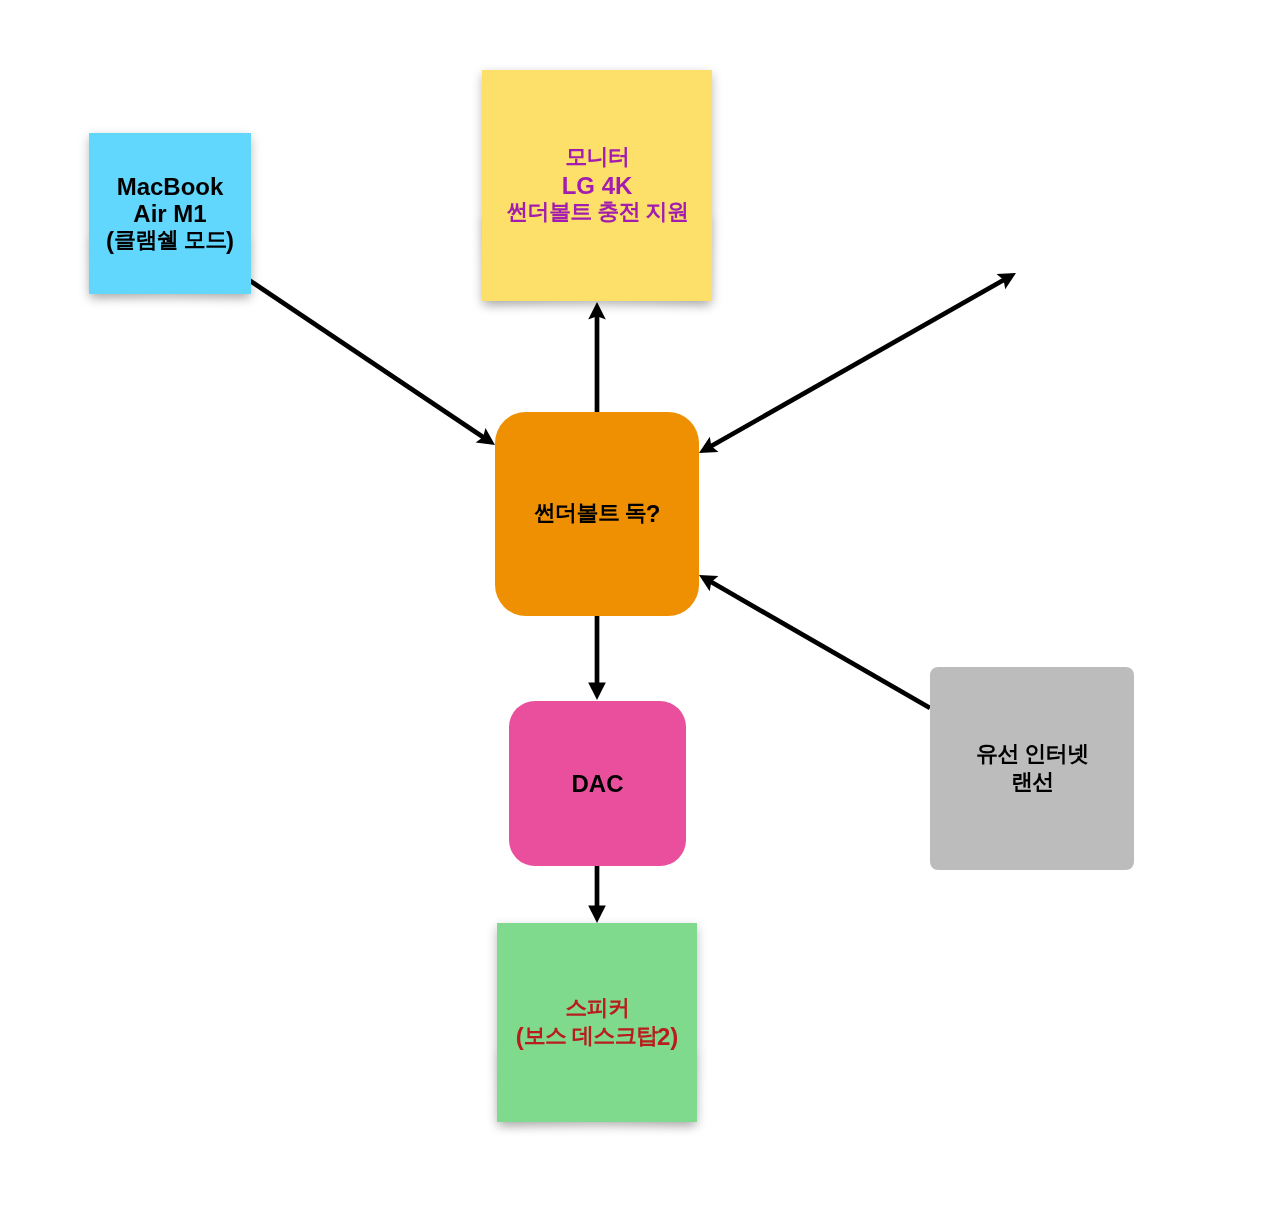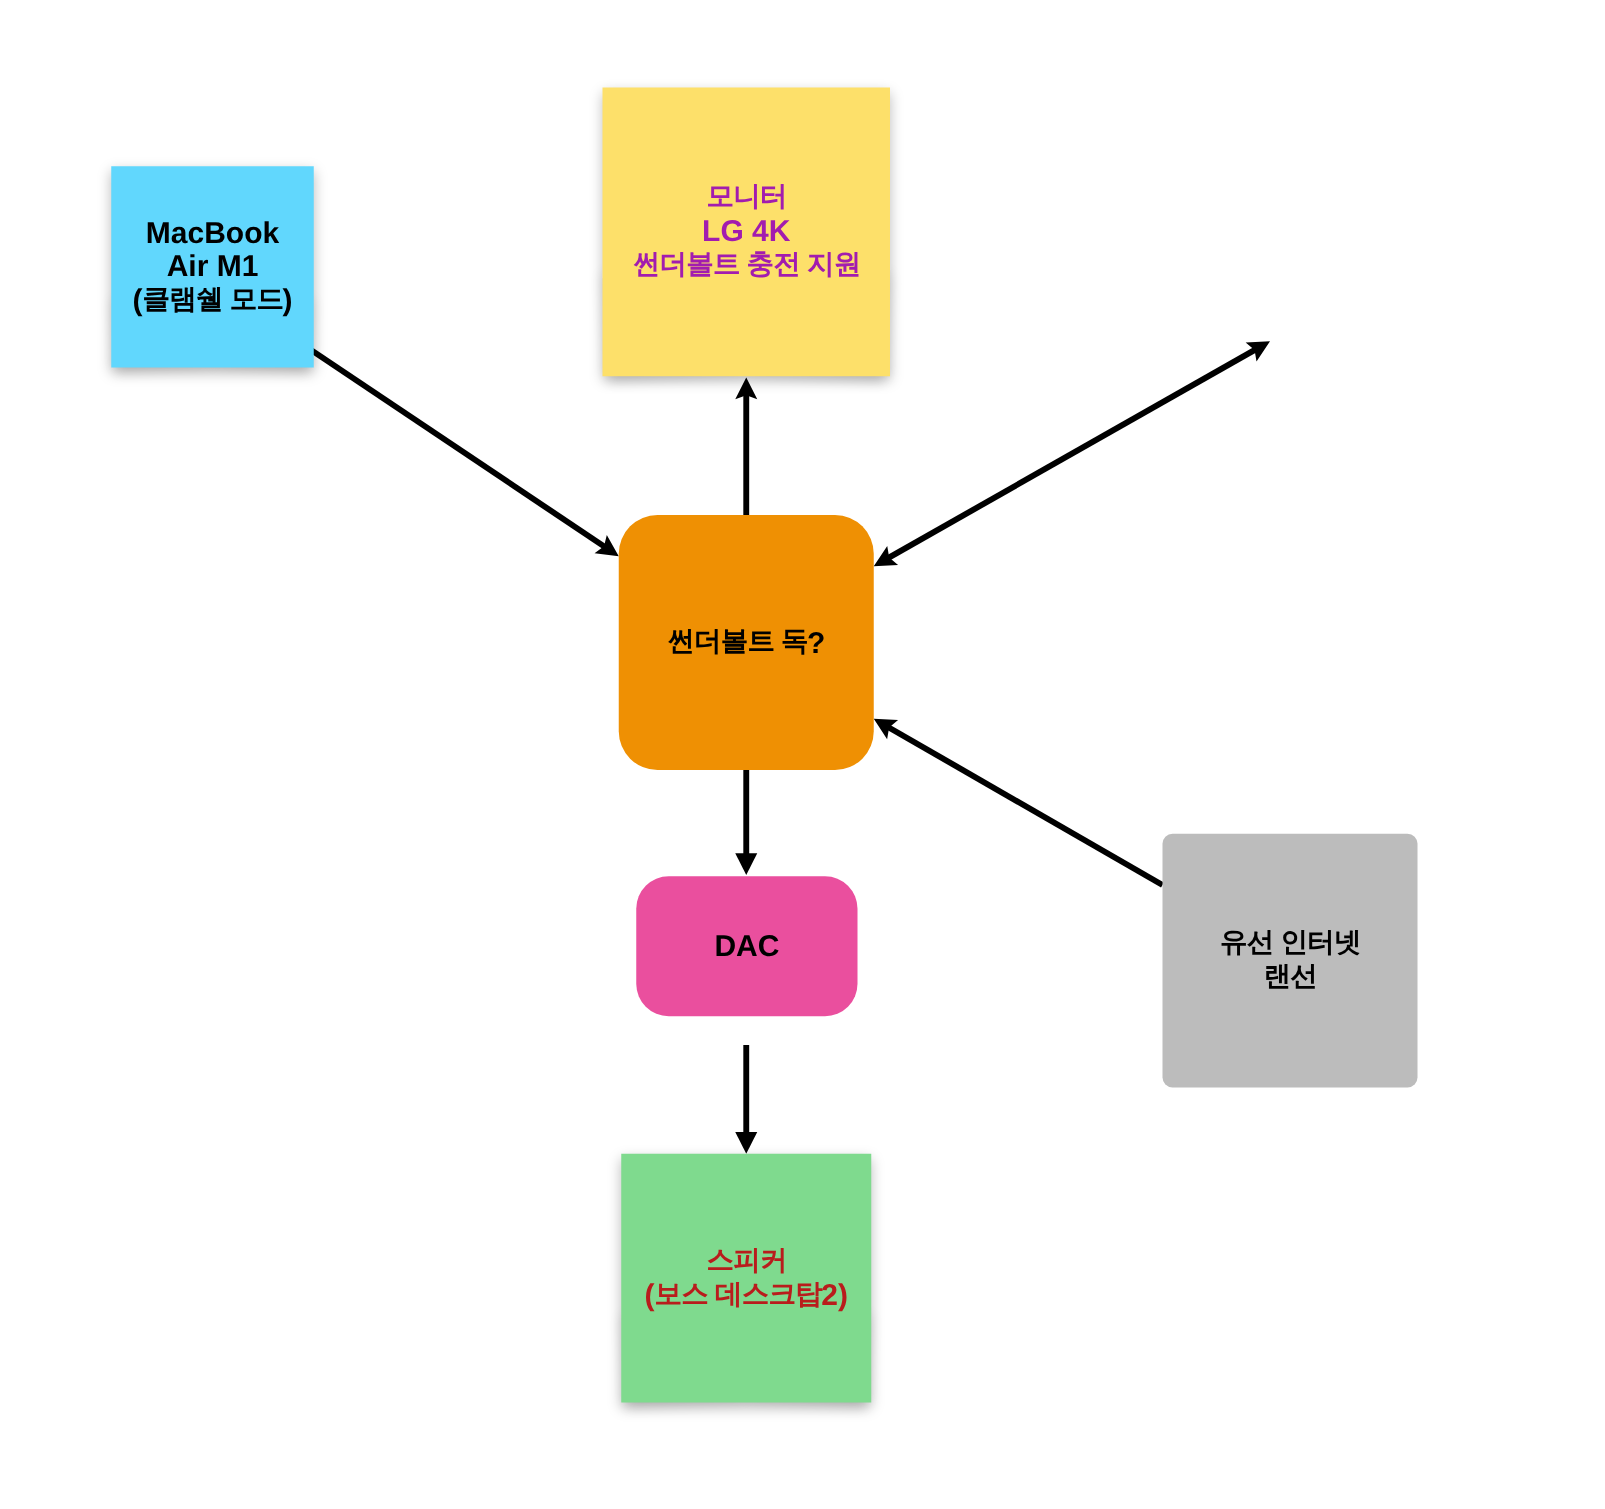--- a/index.html
+++ b/index.html
@@ -64,21 +64,21 @@
 
   <div class="node curl" style="left: 482px; top: 70px; width: 230px; height: 231px; background: rgb(253, 224, 106); color: #a21caf; font-size: 24px; line-height: 27px; box-shadow: rgba(0, 0, 0, 0.27) 0px 4px 10px;">
     <span class="node-label"><span class="ko">모니터</span><br>LG 4K<br><span class="ko">썬더볼트 충전 지원</span></span>
   </div>
 
 
   <div class="node" style="left: 495px; top: 412px; width: 204px; height: 204px; background: rgb(239, 144, 3); color: rgb(0, 0, 0); font-size: 24px; line-height: 27px; border-radius: 31px;">
     <span class="node-label"><span class="ko">썬더볼트 독</span>?</span>
   </div>
 
-  <div class="node" style="left: 509px; top: 701px; width: 177px; height: 112px; background: rgb(234, 79, 158); color: rgb(0, 0, 0); font-size: 24px; line-height: 27px; border-radius: 26px;">
+  <div class="node" style="left: 509px; top: 701px; width: 177px; height: 165px; background: rgb(234, 79, 158); color: rgb(0, 0, 0); font-size: 24px; line-height: 27px; border-radius: 26px;">
     <span class="node-label">DAC</span>
   </div>
 
   <div class="node" style="left: 930px; top: 667px; width: 204px; height: 203px; background: rgb(188, 188, 188); color: rgb(0, 0, 0); font-size: 24px; line-height: 27px; border-radius: 8px;">
     <span class="node-label"><span class="ko">유선 인터넷</span><br><span class="ko">랜선</span></span>
   </div>
 
   <div class="node curl" style="left: 497px; top: 923px; width: 200px; height: 199px; background: rgb(127, 218, 142); color: #b91c1c; font-size: 24px; line-height: 27px; box-shadow: rgba(0, 0, 0, 0.27) 0px 4px 10px;">
     <span class="node-label"><span class="ko">스피커</span><br>(<span class="ko">보스 데스크탑</span>2)</span>
   </div>

